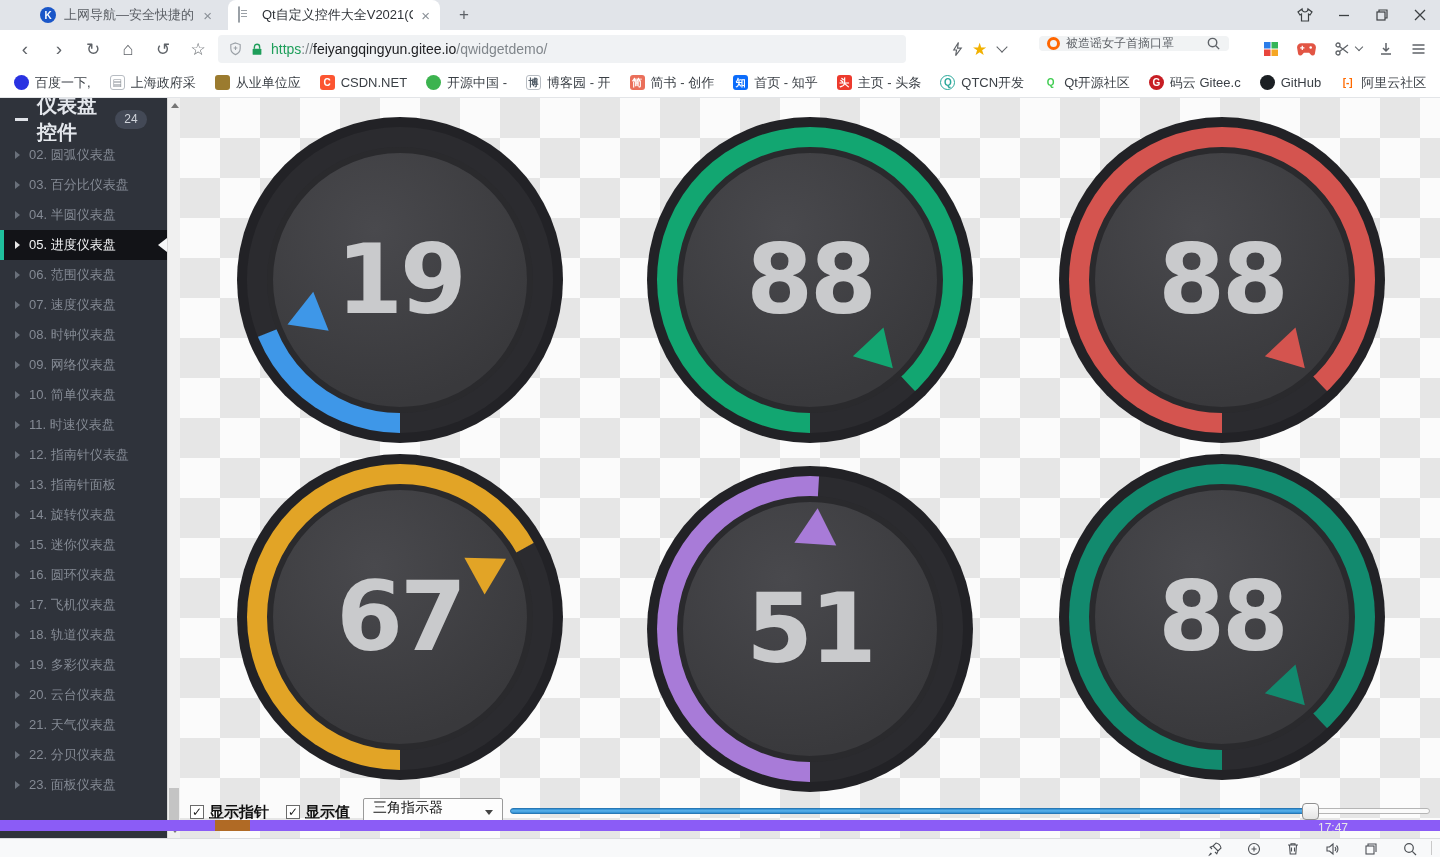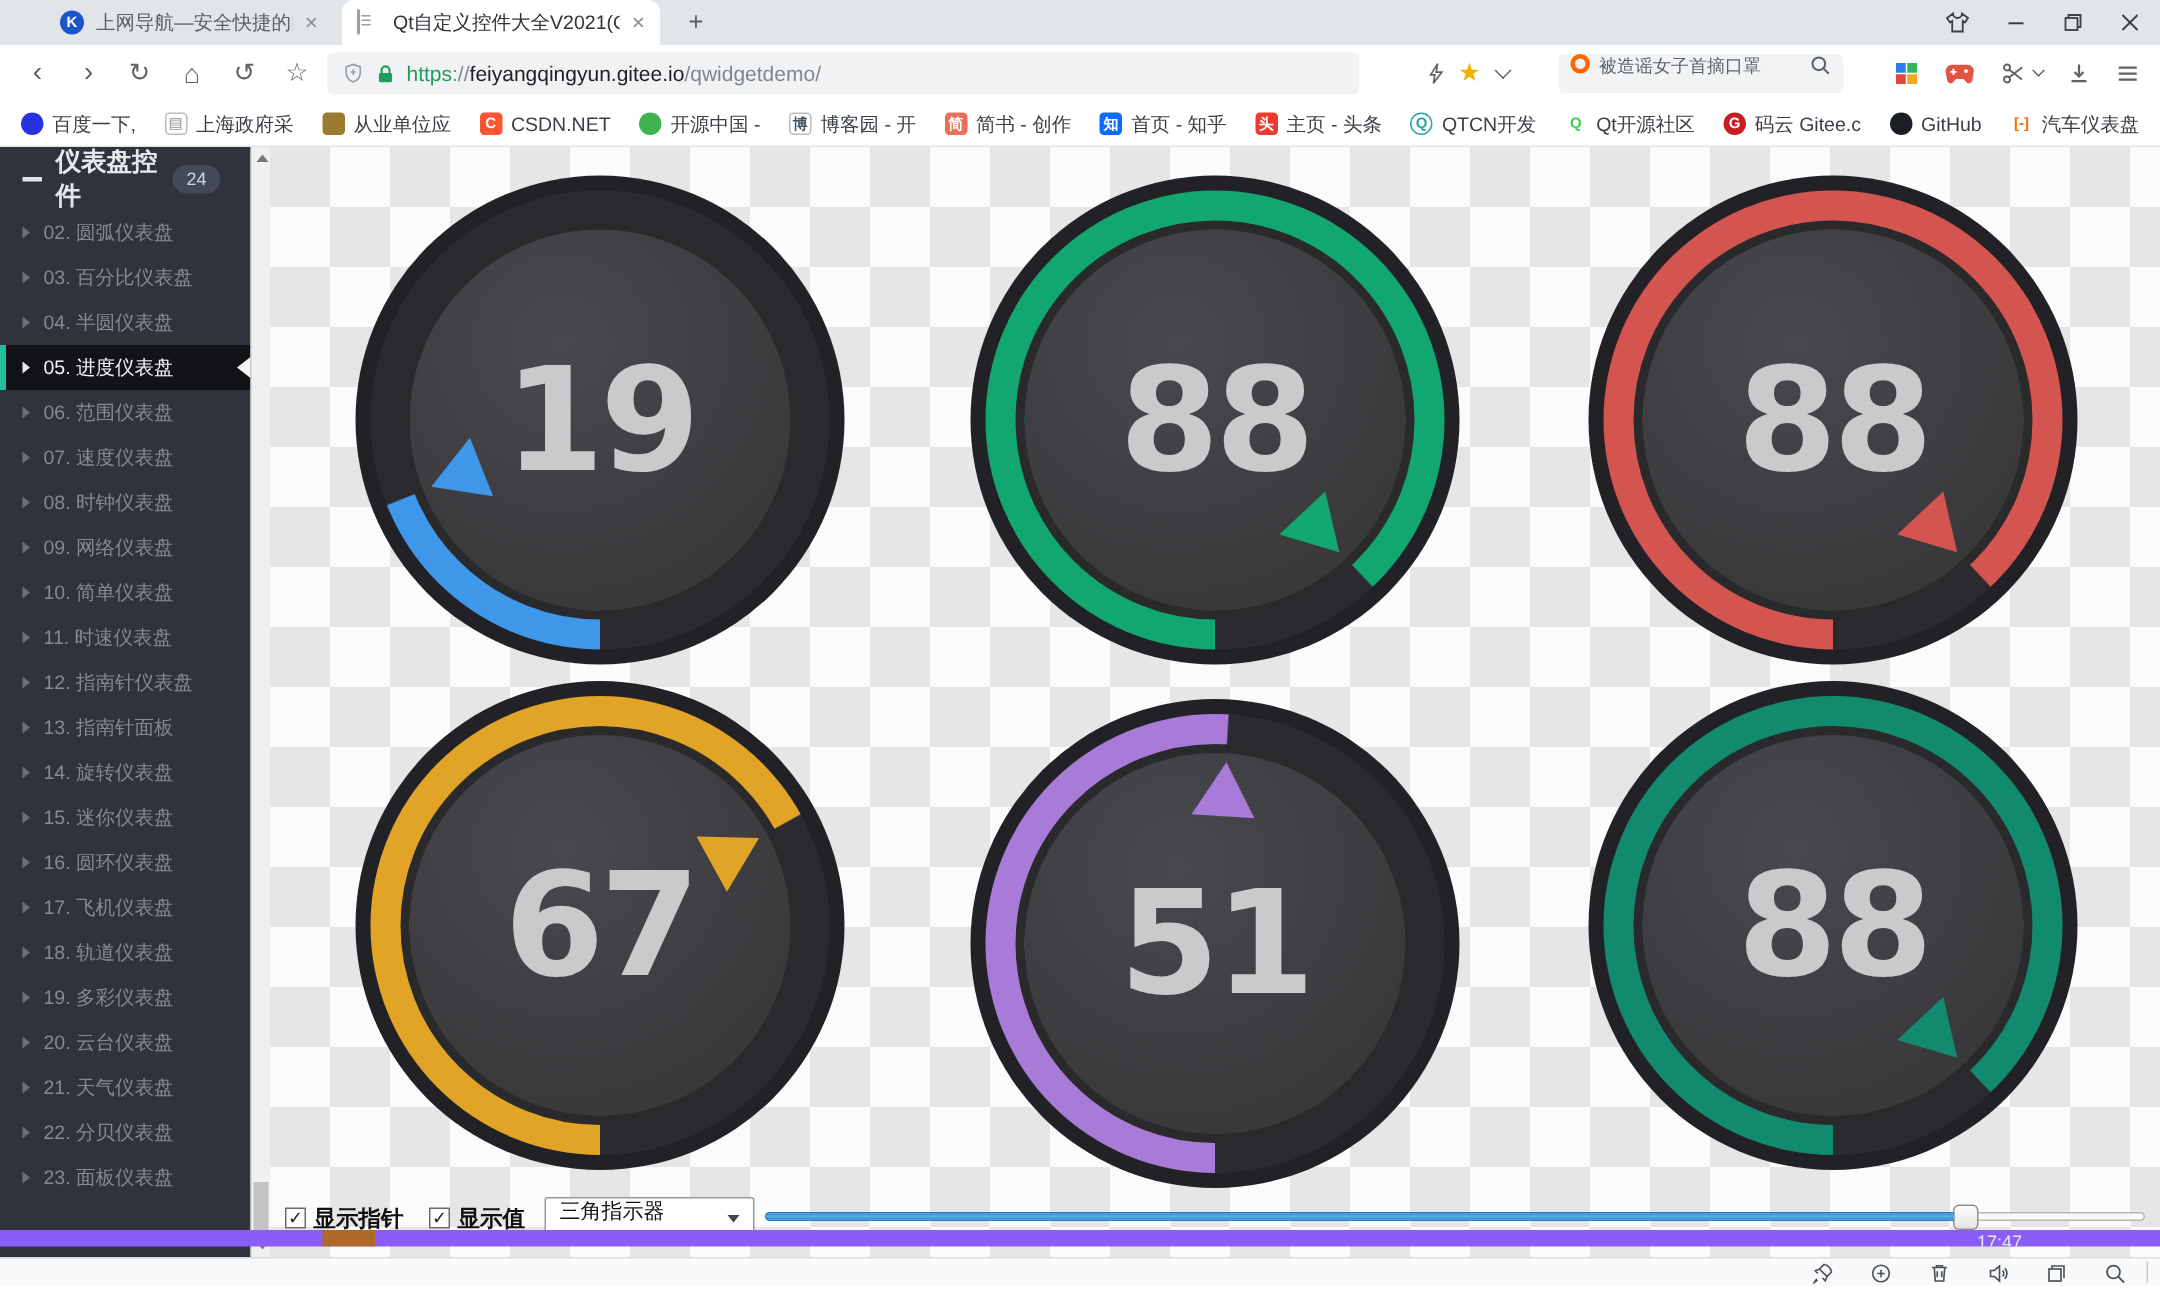--- a/index.html
+++ b/index.html
@@ -27,41 +27,41 @@
   .winctl span { display:flex; }
 
   
   .toolbar { position:absolute; left:0; top:30px; width:1440px; height:38px; background:#fff; }
   .navg { position:absolute; top:0; height:38px; display:flex; align-items:center; justify-content:center;
           width:26px; font-size:19px; color:#5f6368; }
   .urlbox { position:absolute; left:218px; top:5px; width:688px; height:28px; background:#f0f2f4;
             border-radius:4px; display:flex; align-items:center; padding:11px 10px; gap:7px; }
   .urltext { font-size:14px; color:#202124; white-space:nowrap; }
   .u-green { color:#1e9e5a; } .u-gray { color:#80868b; }
-  .searchbox { position:absolute; left:1039px; top:6px; width:190px; height:26px; background:#f1f3f4;
-               border-radius:4px; display:flex; padding:0 8px; gap:6px; }
+  .searchbox { position:absolute; left:1039px; top:6px; width:190px; height:15px; background:#f1f3f4;
+               border-radius:4px; display:flex; align-items:center; padding:0 8px; gap:6px; }
   .searchtext { font-size:12px; color:#5f6368; flex:1; white-space:nowrap; overflow:hidden; }
   .ring-o { width:13px; height:13px; border:3px solid #f60; border-radius:50%; flex:none; }
   .tbicon { position:absolute; top:0; height:38px; display:flex; align-items:center; }
   .chev { width:8px; height:8px; border-right:1.5px solid #5f6368; border-bottom:1.5px solid #5f6368;
           transform:rotate(45deg); margin-top:-4px; }
   .star-filled { color:#f2b100; font-size:17px; }
 
   
   .bookbar { position:absolute; left:0; top:68px; width:1440px; height:30px; background:#fff;
              border-bottom:1px solid #e3e5e8; display:flex; align-items:center; padding:0 14px; gap:19px; }
   .bm { display:flex; align-items:center; gap:6px; font-size:13px; color:#3a3f45; white-space:nowrap;text-align:center; }
   .fav { width:15px; height:15px; border-radius:3px; display:inline-flex; align-items:center;
          justify-content:center; font-size:10px; font-weight:bold; color:#fff; flex:none; overflow:hidden; }
 
   
   .sidebar { position:absolute; left:0; top:98px; width:180px; height:740px; background:#2f333b; overflow:hidden; }
   .shead { position:absolute; left:0; top:0; width:167px; height:42px; display:flex; align-items:center; }
   .minus { width:13px; height:3px; background:#dfe2e7; margin-left:15px; }
-  .shead-label { color:#e4e7ec; font-size:17px; font-weight:bold; margin-left:9px; flex:1; }
+  .shead-label { color:#e4e7ec; font-size:20px; font-weight:bold; margin-left:9px; flex:1; }
   .badge { background:#434956; color:#cfd3da; font-size:12px; border-radius:10px; min-width:32px;
            height:19px; display:flex; align-items:center; justify-content:center; margin-right:20px; }
   .slist { position:absolute; left:0; top:42px; width:167px; }
   .sitem { position:relative; height:30px; display:flex; align-items:center; color:#848a94; font-size:13px; }
   .sarrow { width:0; height:0; border-left:5px solid #6a707a; border-top:4px solid transparent;
             border-bottom:4px solid transparent; margin-left:15px; margin-right:9px; flex:none; }
   .sitem.sel { background:#121317; color:#f2f3f5; width:180px; }
   .sitem.sel .sarrow { border-left-color:#e8e8e8; }
   .sel-accent { position:absolute; left:0; top:0; width:4px; height:100%; background:#1fbf9c; }
   .sel-marker { position:absolute; right:13px; top:8px; width:0; height:0;
@@ -294,21 +294,21 @@
   <div class="bm">
       <span class="fav" style="background: rgb(199, 29, 35); border-radius: 50%;">G</span>
       <span>码云 Gitee.c</span>
     </div>
   <div class="bm">
       <span class="fav" style="background: rgb(27, 31, 35); border-radius: 50%;"></span>
       <span>GitHub</span>
     </div>
   <div class="bm">
       <span class="fav" style="background: rgb(255, 255, 255); color: rgb(255, 106, 0);">[-]</span>
-      <span>汽车仪表盘</span>
+      <span>阿里云社区</span>
     </div>
 
 </div>
 
 <div class="sidebar">
   <div class="shead">
     <span class="minus"></span>
     <span class="shead-label">仪表盘控件</span>
     <span class="badge">24</span>
   </div>

